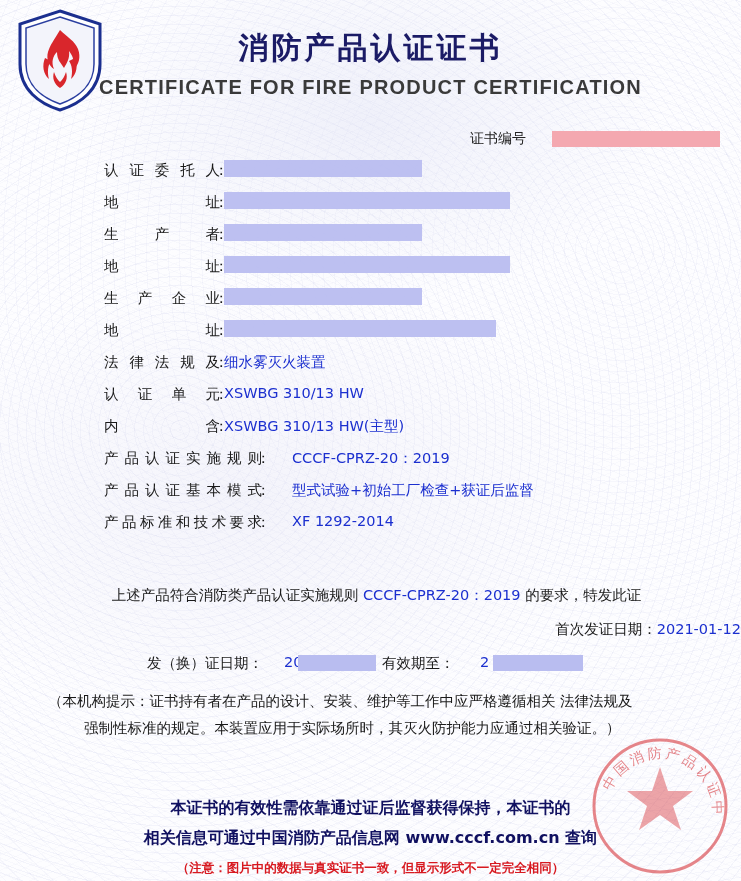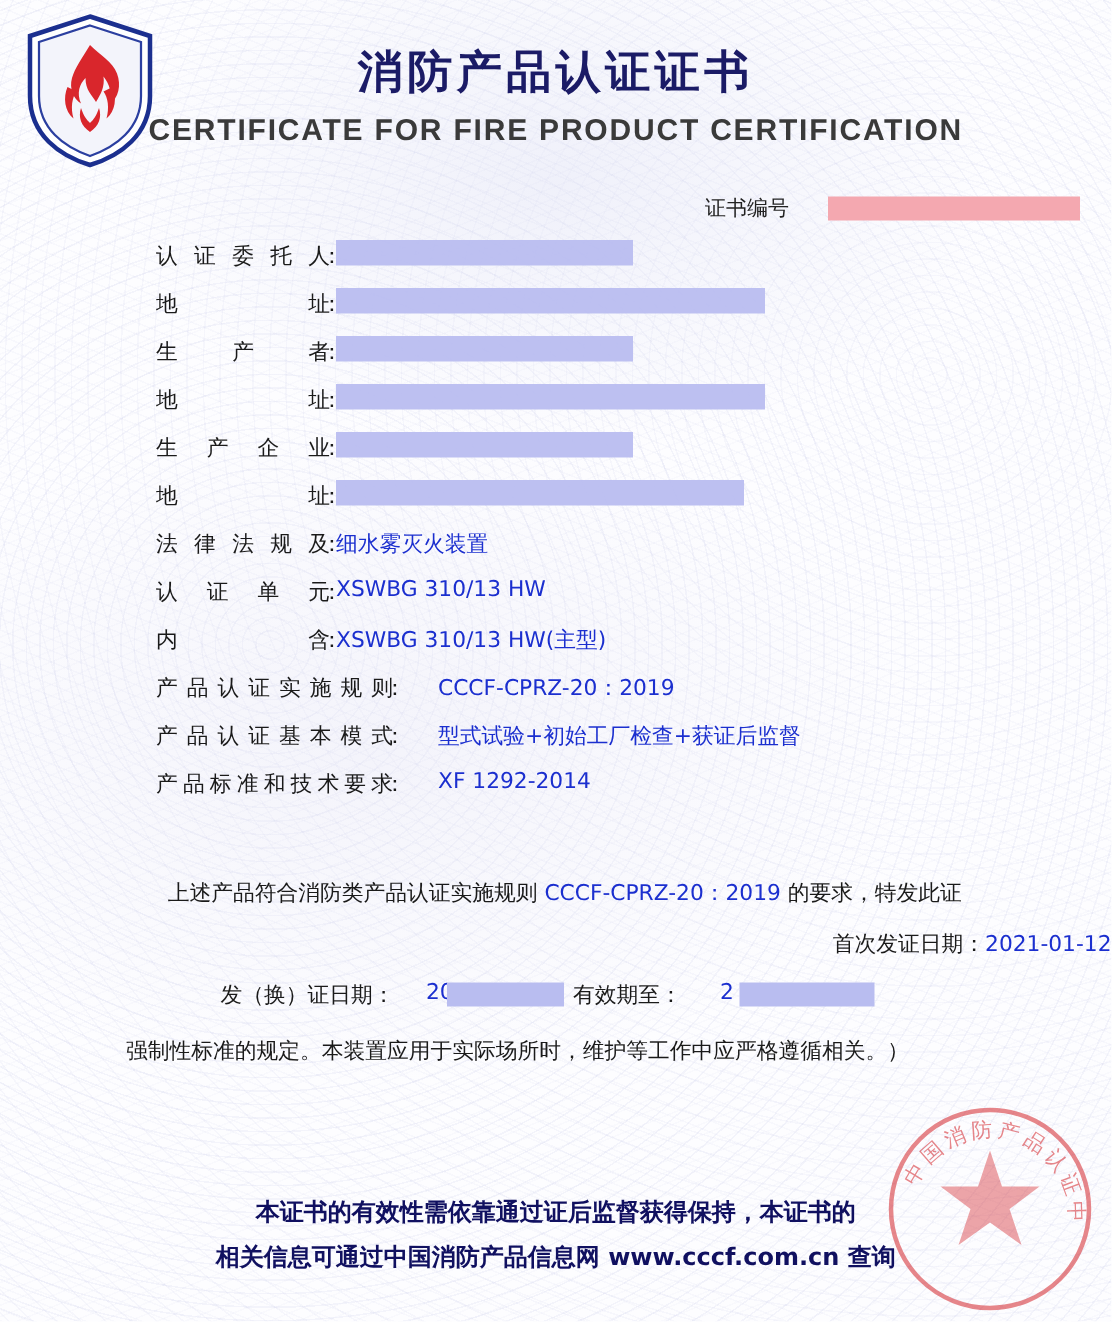--- a/index.html
+++ b/index.html
@@ -333,26 +333,28 @@
       <span class="lv-t1">发（换）证日期：</span>
       <span class="lv-d1">20</span>
       <span class="lv-r1"></span>
       <span class="lv-t2">有效期至：</span>
       <span class="lv-d2">2</span>
       <span class="lv-r2"></span>
     </div>
   </div>
 
   <div class="note">
-    <span class="l2">强制性标准的规定。本装置应用于实际场所时，维护等工作中应严格遵循相关。）</span>
+    <span>（本机构提示：证书持有者在产品的设计、安装、维护等工作中应严格遵循相关 法律法规及</span>
+    <span class="l2">强制性标准的规定。本装置应用于实际场所时，其灭火防护能力应通过相关验证。）</span>
   </div>
 
   <div class="foot1">本证书的有效性需依靠通过证后监督获得保持，本证书的</div>
   <div class="foot2">相关信息可通过中国消防产品信息网 www.cccf.com.cn 查询</div>
 
+  <div class="warn">（注意：图片中的数据与真实证书一致，但显示形式不一定完全相同）</div>
 
   <div class="stamp">
     <svg width="150" height="150" viewBox="0 0 150 150">
       <circle cx="75" cy="75" r="66" fill="none" stroke="#d4252b" stroke-width="3"></circle>
       <path d="M75 36 l8 24 h25 l-20 15 8 24 -21 -15 -21 15 8 -24 -20 -15 h25 Z" fill="#d4252b" opacity="0.75"></path>
       <path id="arcTop" d="M 22 80 A 53 53 0 0 1 128 80" fill="none"></path>
       <text font-family="DejaVu Sans, sans-serif" font-size="14" fill="#d4252b" letter-spacing="3">
         <textPath href="#arcTop" startOffset="12%">中国消防产品认证中心</textPath>
       </text>
     </svg>

